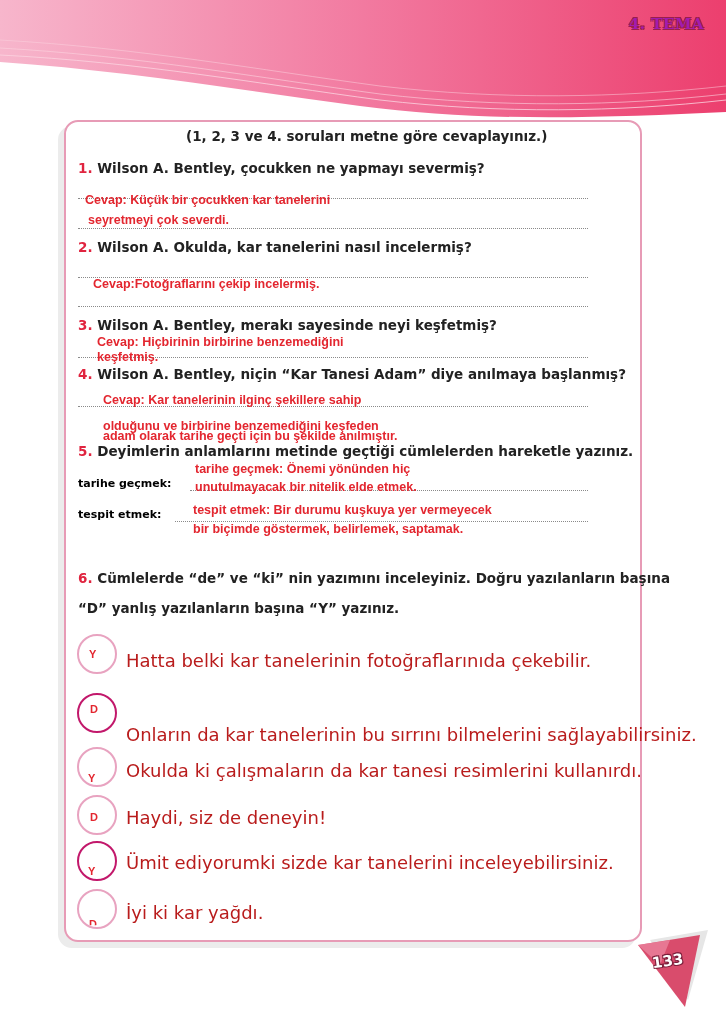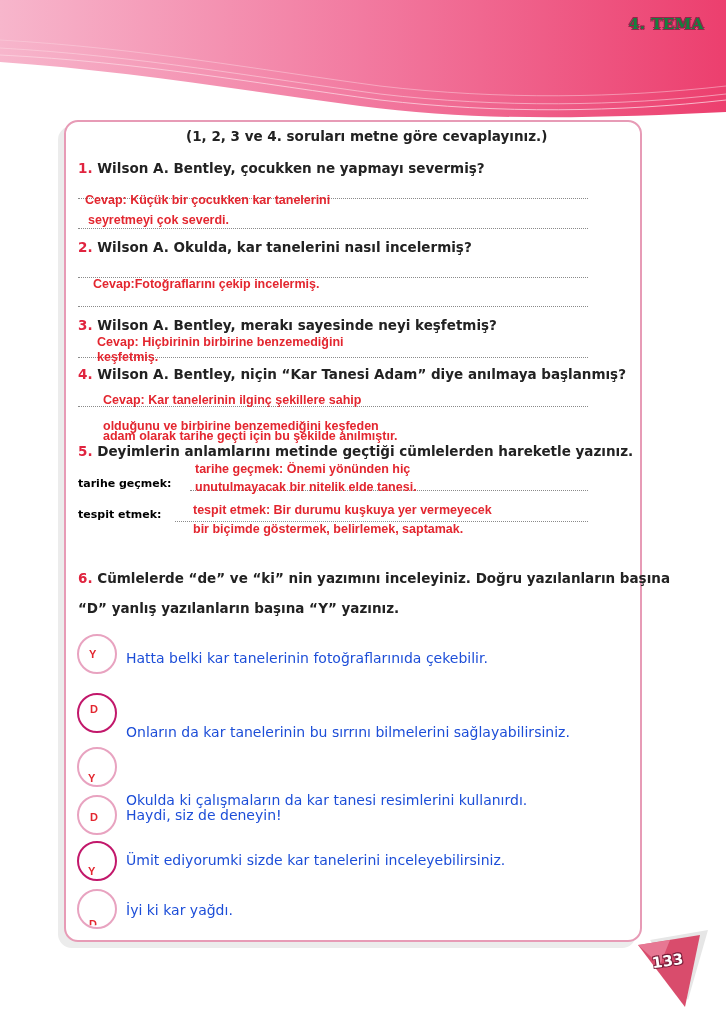--- a/index.html
+++ b/index.html
@@ -4,40 +4,40 @@
 <style>
   html, body { margin:0; padding:0; }
   body {
     width:726px; height:1024px; position:relative; overflow:hidden;
     background:#ffffff;
     font-family:"DejaVu Sans", sans-serif;
   }
   .banner { position:absolute; left:0; top:0; width:726px; height:130px; }
   .theme-title {
     position:absolute; right:22px; top:14px; text-align:right;
-    font-family:"DejaVu Serif", serif; font-weight:bold; color:#15803d;
+    font-family:"DejaVu Serif", serif; font-weight:bold; color:#a21caf;
     letter-spacing:0.5px; line-height:20px; font-size:15px;
     text-shadow: 1px 1px 0 #9a1f4c, -1px -1px 0 #9a1f4c, 1px -1px 0 #9a1f4c, -1px 1px 0 #9a1f4c;
   }
   .theme-title .l1 { font-size:15px; }
   .theme-title .l2 { font-size:15px; }
 
   .card {
     position:absolute; left:64px; top:120px; width:574px; height:818px;
     border:2px solid #e79bb6; border-radius:14px; background:#fff;
     box-shadow: -6px 6px 0 #ececec;
   }
   .el { position:absolute; white-space:nowrap; }
   .instr { left:186px; top:128px; font-size:13.5px; font-weight:bold; color:#222; }
   .q { font-size:13.5px; font-weight:bold; color:#222; }
   .q .num { color:#e0243f; }
   .dots { position:absolute; border-bottom:1.5px dotted #8a8a8a; height:0; }
   .ans { font-family:"Liberation Sans", sans-serif; font-weight:bold; color:#e3262f; font-size:12.5px; }
   .label { font-size:11px; font-weight:bold; color:#000000; }
-  .opt-text { font-size:14px; color:#1d4ed8; }
+  .opt-text { font-size:18px; color:#b91c1c; }
   .circle {
     position:absolute; width:40px; height:40px; border-radius:50%;
     border:2px solid #e8a3c0; background:#fff; box-sizing:border-box;
   }
   .circle.dark { border-color:#c2186b; }
   .mark { position:absolute; font-family:"Liberation Sans", sans-serif; font-weight:bold; color:#e3262f; font-size:11px; }
   .pagebadge { position:absolute; left:630px; top:925px; width:90px; height:90px; }
 </style>
 </head>
 <body>
@@ -83,41 +83,41 @@
 <div class="dots" style="left:78px;top:406px;width:510px;"></div>
 <div class="el ans" style="left:103px;top:393px;">Cevap: Kar tanelerinin ilginç şekillere sahip</div>
 <div class="el ans" style="left:103px;top:411px;margin-top:8px;">olduğunu ve birbirine benzemediğini keşfeden</div>
 <div class="el ans" style="left:103px;top:429px;">adam olarak tarihe geçti için bu şekilde anılmıştır.</div>
 
 <div class="el q" style="left:78px;top:443px;"><span class="num">5.</span><span> Deyimlerin anlamlarını metinde geçtiği cümlelerden hareketle yazınız.</span></div>
 
 <div class="el label" style="left:78px;top:477px;">tarihe geçmek:</div>
 <div class="dots" style="left:190px;top:490px;width:398px;"></div>
 <div class="el ans" style="left:195px;top:462px;">tarihe geçmek: Önemi yönünden hiç</div>
-<div class="el ans" style="left:195px;top:480px;">unutulmayacak bir nitelik elde tanesi.</div>
+<div class="el ans" style="left:195px;top:480px;">unutulmayacak bir nitelik elde etmek.</div>
 
 <div class="el label" style="left:78px;top:508px;">tespit etmek:</div>
 <div class="dots" style="left:175px;top:521px;width:413px;"></div>
 <div class="el ans" style="left:193px;top:503px;">tespit etmek: Bir durumu kuşkuya yer vermeyecek</div>
 <div class="el ans" style="left:193px;top:522px;">bir biçimde göstermek, belirlemek, saptamak.</div>
 
 <div class="el q" style="left:78px;top:570px;"><span class="num">6.</span><span> Cümlelerde “de” ve “ki” nin yazımını inceleyiniz. Doğru yazılanların başına</span></div>
 <div class="el q" style="left:78px;top:600px;">“D” yanlış yazılanların başına “Y” yazınız.</div>
 
 <div class="circle" style="left:77px;top:634px;"></div>
 <div class="mark" style="left:89px;top:648px;">Y</div>
 <div class="el opt-text" style="left:126px;top:650px;">Hatta belki kar tanelerinin fotoğraflarınıda çekebilir.</div>
 
 <div class="circle dark" style="left:77px;top:693px;"></div>
 <div class="mark" style="left:90px;top:703px;">D</div>
 <div class="el opt-text" style="left:126px;top:712px;margin-top:12px;">Onların da kar tanelerinin bu sırrını bilmelerini sağlayabilirsiniz.</div>
 
 <div class="circle" style="left:77px;top:747px;"></div>
 <div class="mark" style="left:88px;top:772px;">Y</div>
-<div class="el opt-text" style="left:126px;top:760px;margin-top:32px;">Okulda ki çalışmaların da kar tanesi resimlerini kullanırdı.</div>
+<div class="el opt-text" style="left:126px;top:760px;">Okulda ki çalışmaların da kar tanesi resimlerini kullanırdı.</div>
 
 <div class="circle" style="left:77px;top:795px;"></div>
 <div class="mark" style="left:90px;top:811px;">D</div>
 <div class="el opt-text" style="left:126px;top:807px;">Haydi, siz de deneyin!</div>
 
 <div class="circle dark" style="left:77px;top:841px;"></div>
 <div class="mark" style="left:88px;top:865px;">Y</div>
 <div class="el opt-text" style="left:126px;top:852px;">Ümit ediyorumki sizde kar tanelerini inceleyebilirsiniz.</div>
 
 <div class="circle" style="left:77px;top:889px;"></div>

